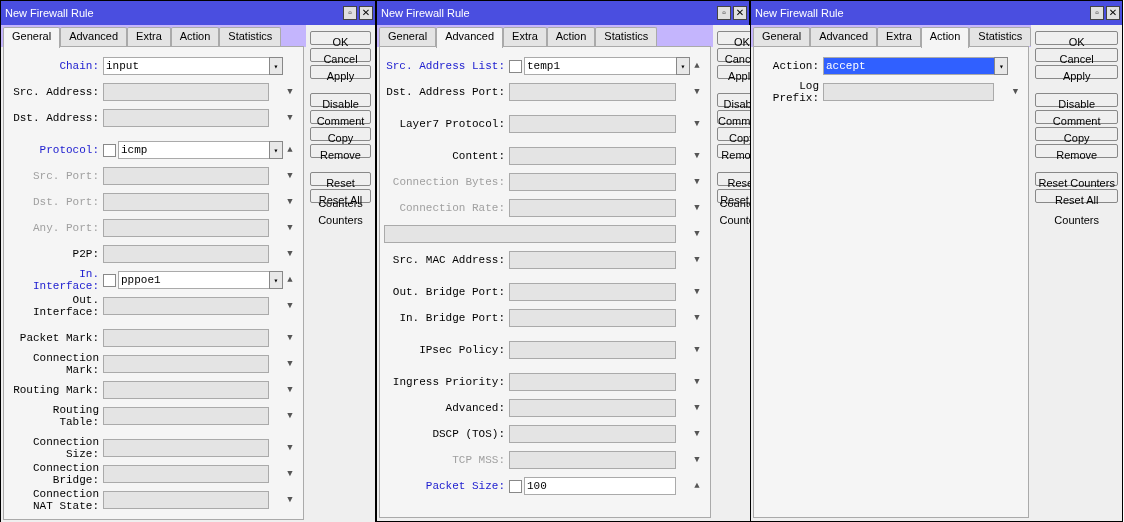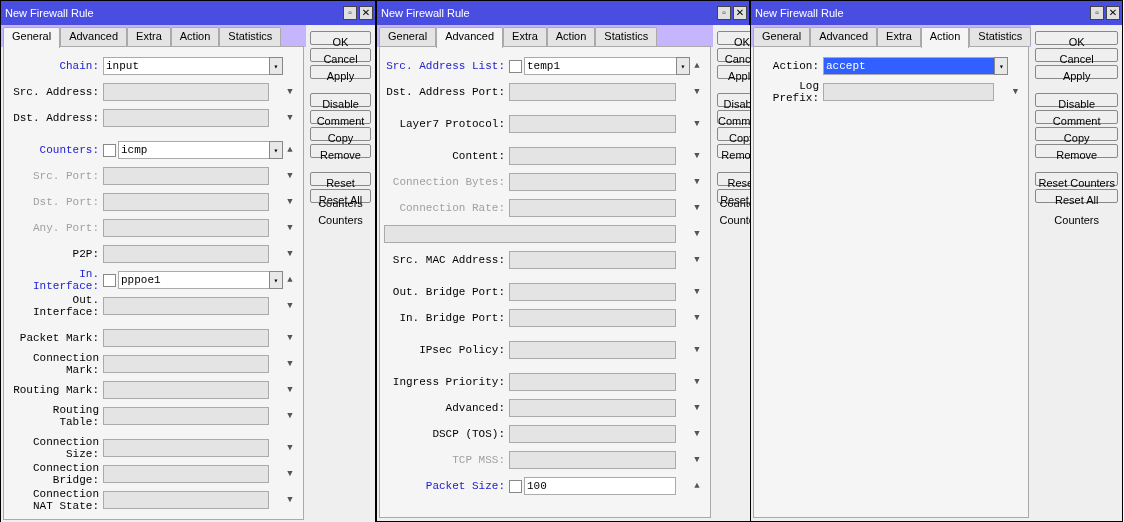--- a/index.html
+++ b/index.html
@@ -187,21 +187,21 @@
           <span class="arrow">▼</span>
         </div>
         <div class="row">
           <span class="lbl">Dst. Address:</span>
           <input class="inp disabled flex1" style="">
           <span class="spacer"></span>
           <span class="arrow">▼</span>
         </div>
 
         <div class="row gap">
-          <span class="lbl blue">Counters:</span>
+          <span class="lbl blue">Protocol:</span>
           <span class="chk"></span>
           <input class="inp flex1" value="icmp" style="">
           <span class="dropbtn">▾</span>
           <span class="arrow">▲</span>
         </div>
         <div class="row">
           <span class="lbl grey">Src. Port:</span>
           <input class="inp disabled flex1" style="">
             <span class="spacer"></span>
           <span class="arrow">▼</span>

